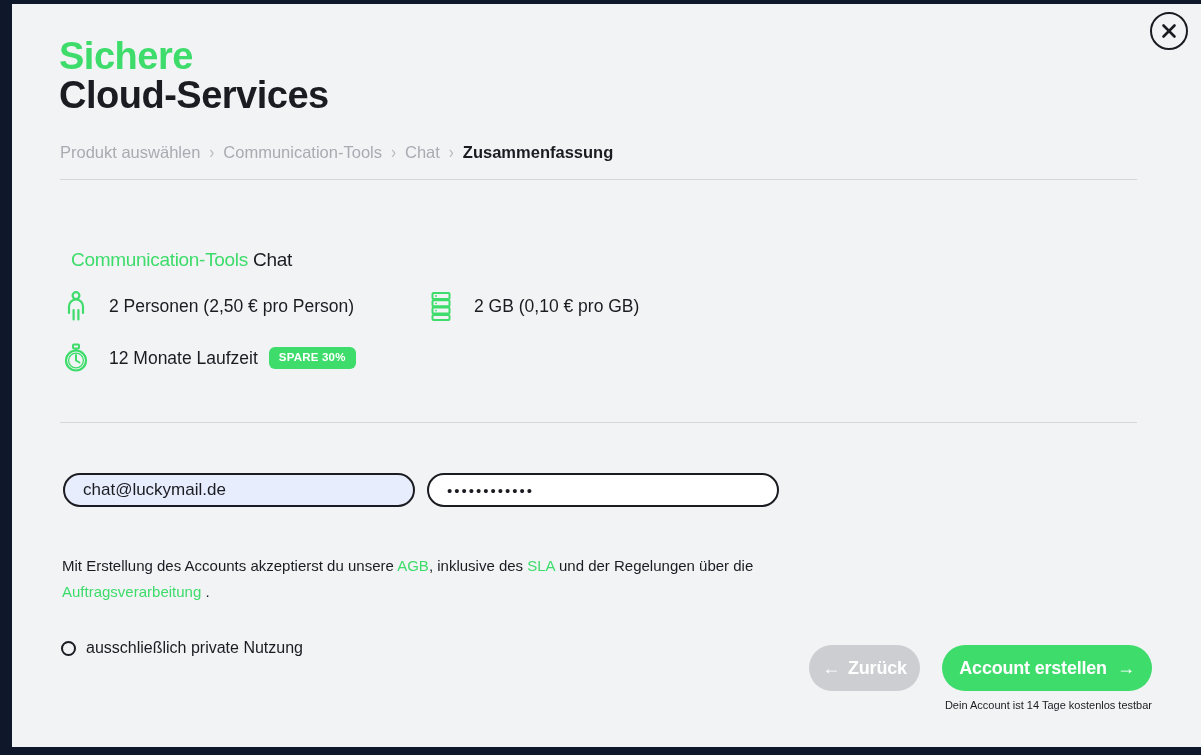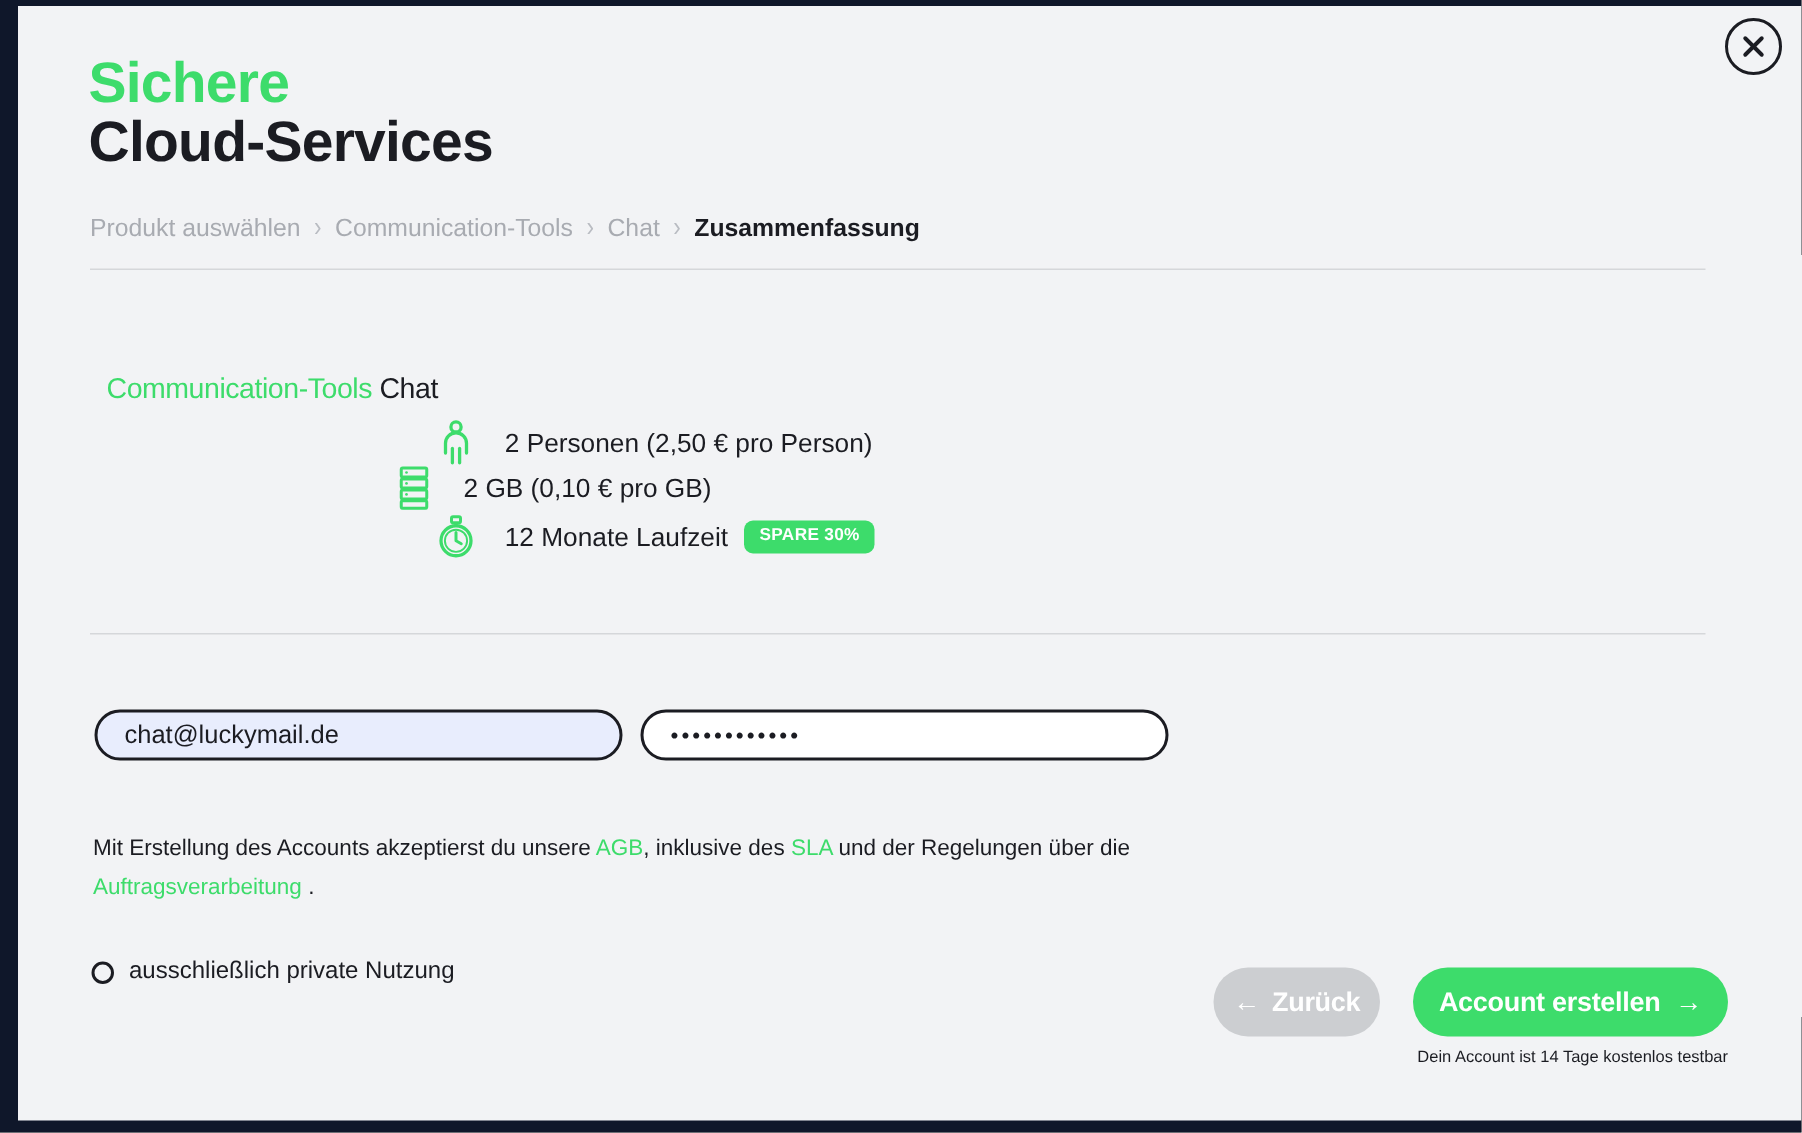--- a/index.html
+++ b/index.html
@@ -116,23 +116,21 @@
 
   
   .specs {
     position: absolute;
     left: 47px;
     top: 276px;
     width: 820px;
   }
   .spec-row {
     display: flex;
-    align-items: center;
     height: 52px;
-    flex-direction: column;
   }
   .spec-cell {
     display: flex;
     align-items: center;
     height: 52px;
   }
   .spec-cell.c1 { width: 365px; }
   .spec-cell.c2 { width: 420px; }
   .spec-icon {
     width: 34px;

